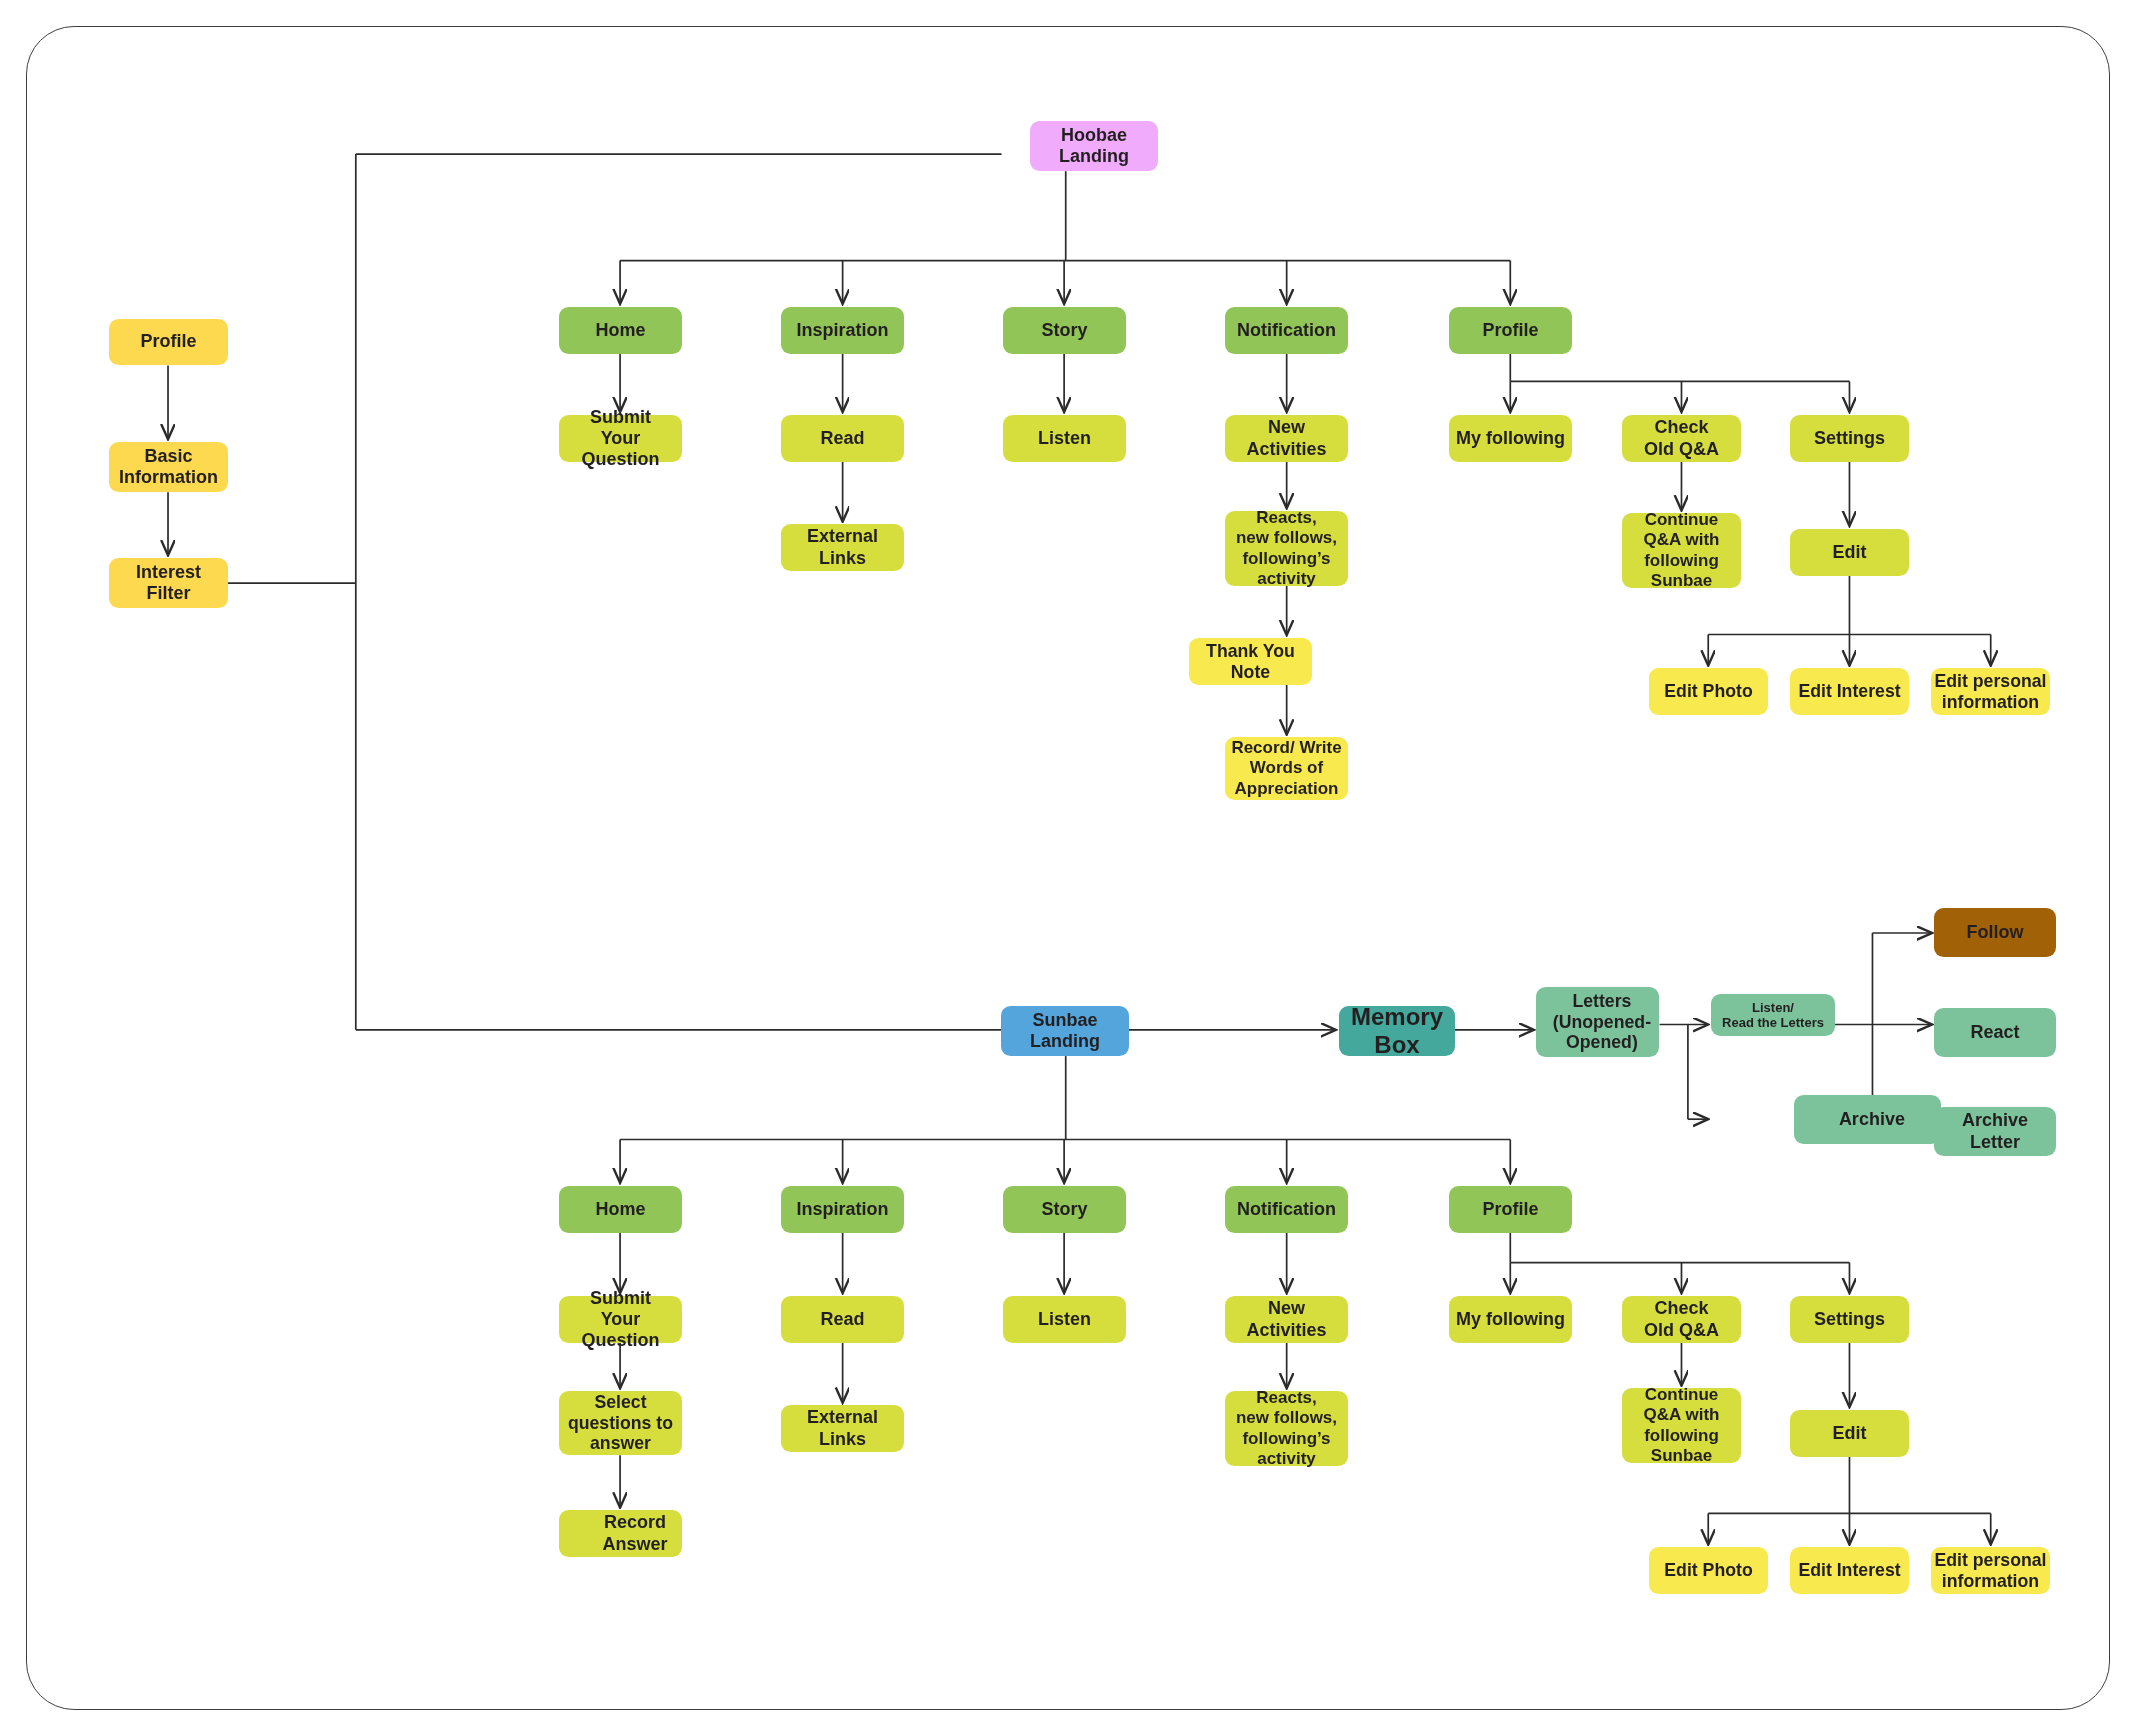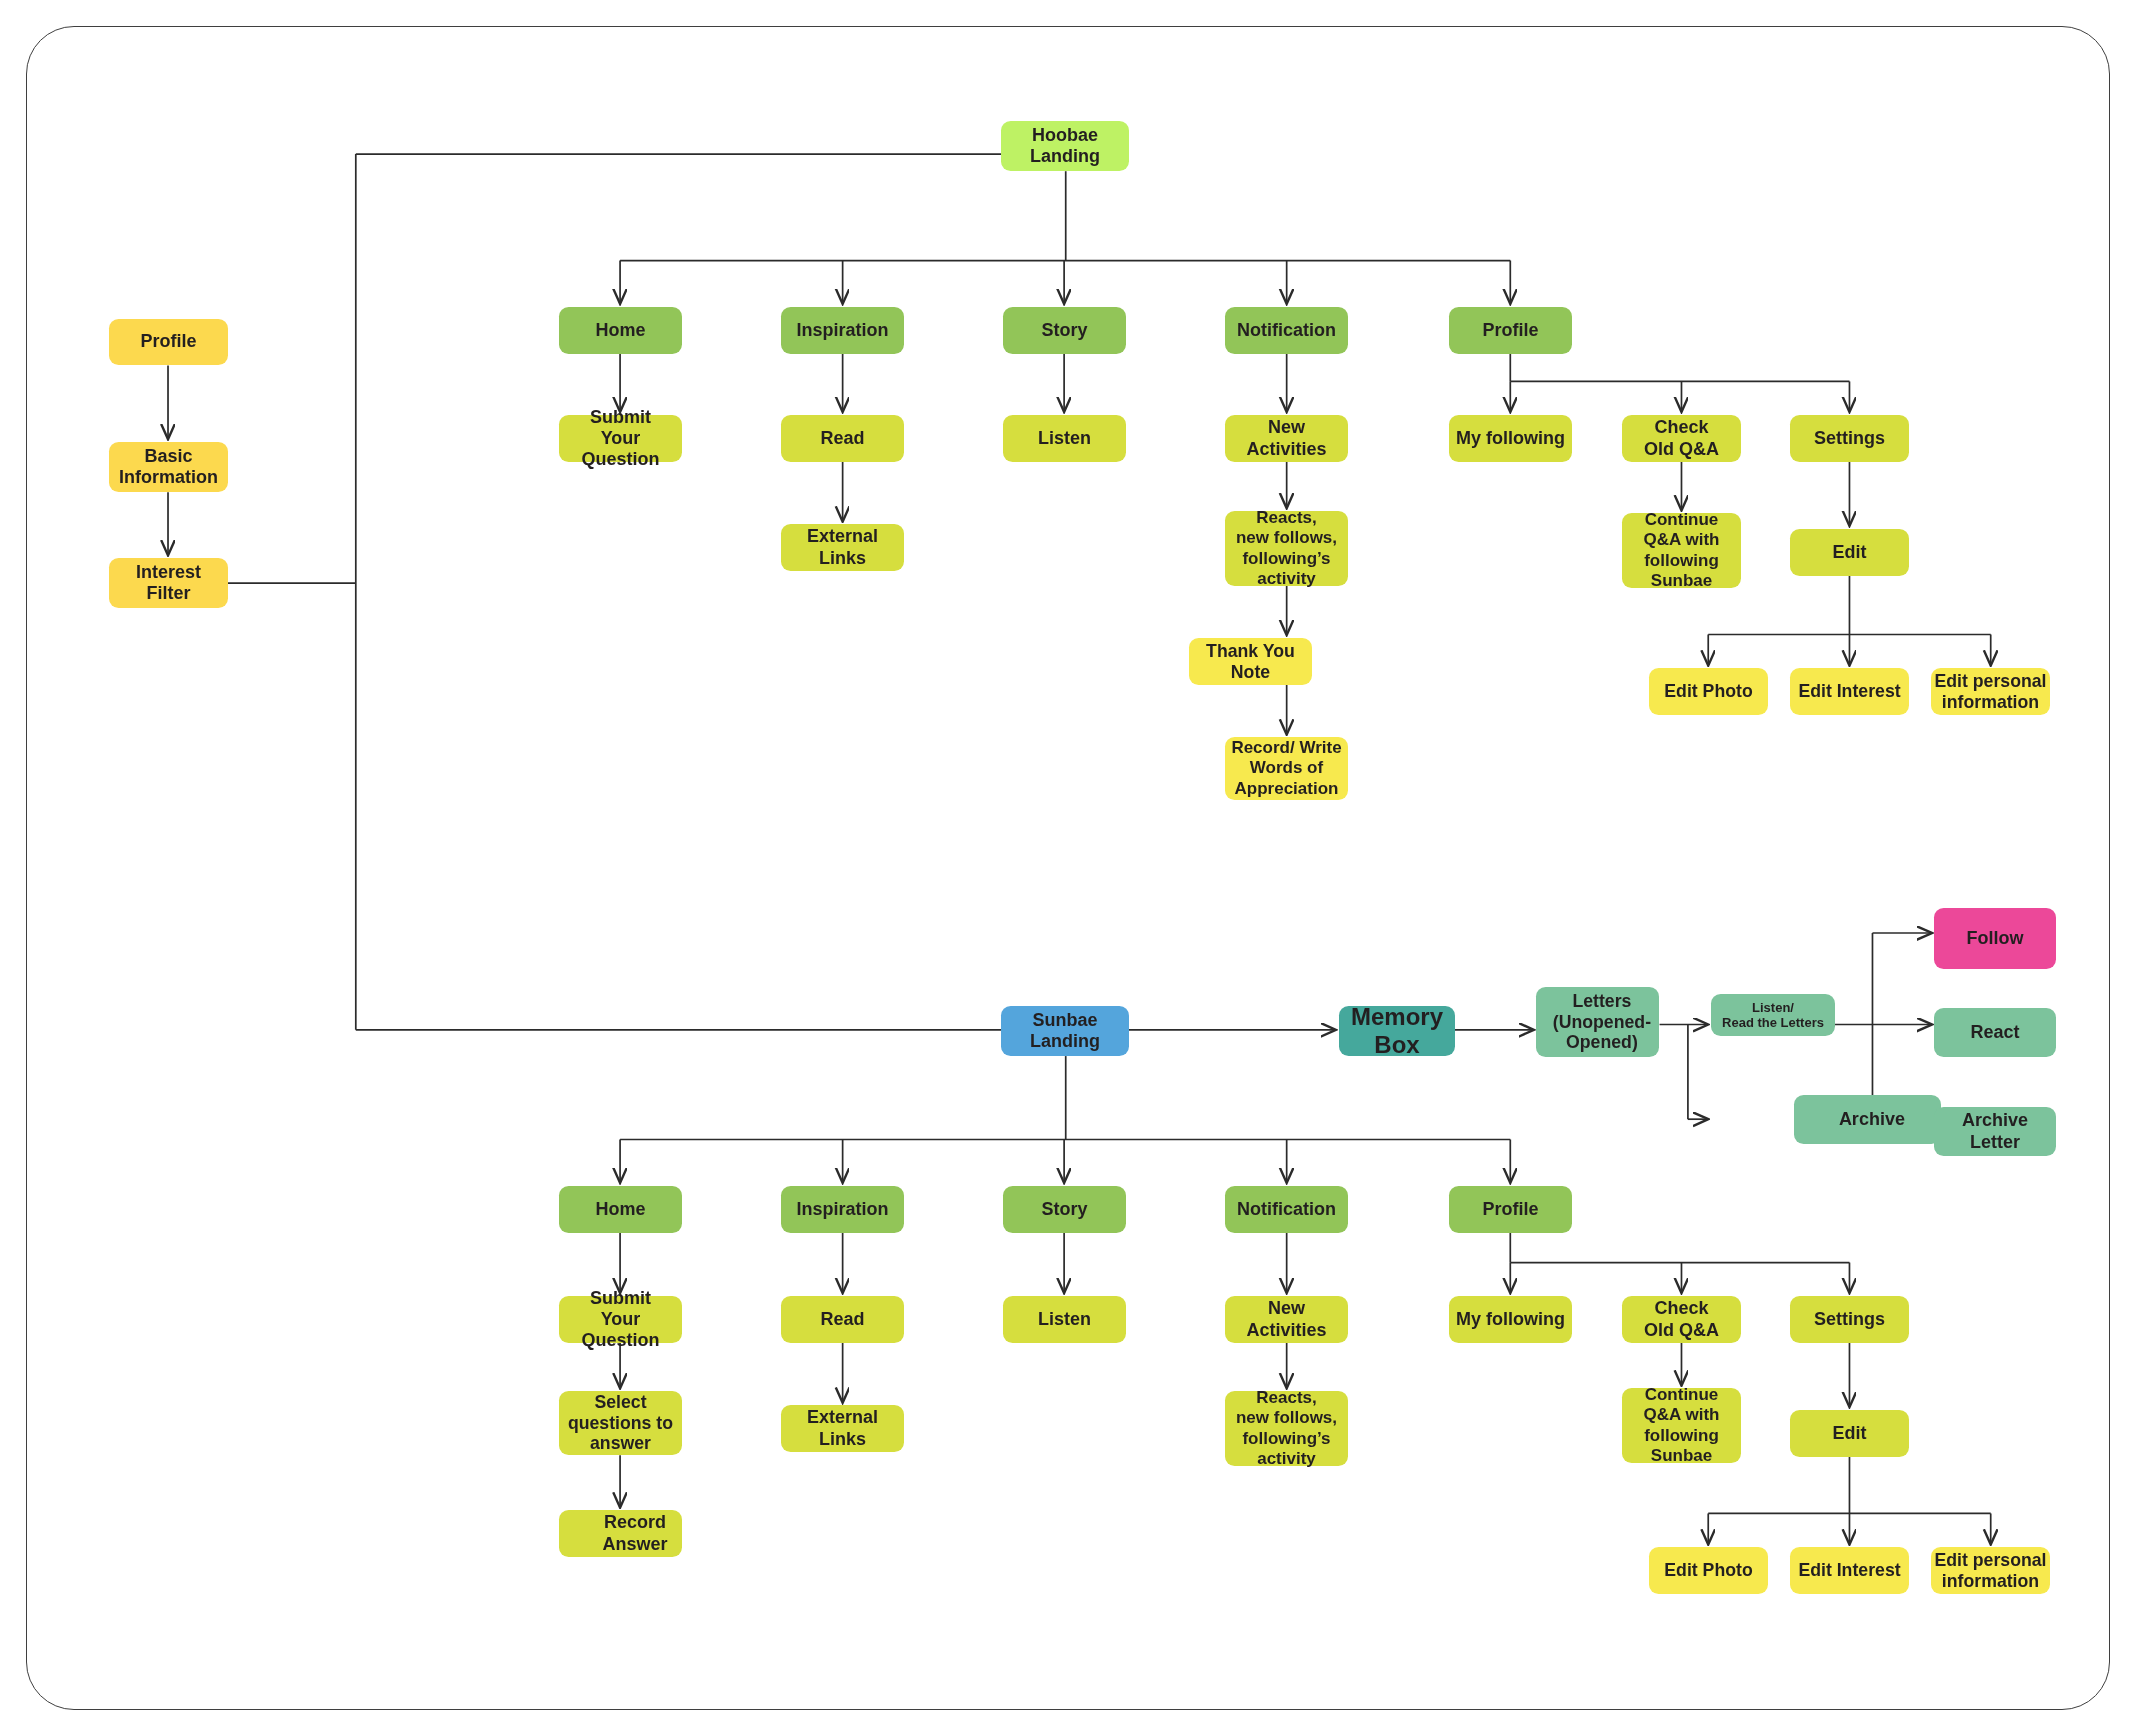--- a/index.html
+++ b/index.html
@@ -120,21 +120,21 @@
   <div class="node" style="left: 109px; top: 319px; width: 119px; height: 46px; background: rgb(252, 217, 78); font-size: 18px;">
       <span>Profile</span>
     </div>
   <div class="node" style="left: 109px; top: 442px; width: 119px; height: 50px; background: rgb(252, 217, 78); font-size: 18px;">
       <span>Basic<br>Information</span>
     </div>
   <div class="node" style="left: 109px; top: 558px; width: 119px; height: 50px; background: rgb(252, 217, 78); font-size: 18px;">
       <span>Interest<br>Filter</span>
     </div>
 
-  <div class="node" style="left: 1001px; top: 121px; width: 128px; height: 50px; background: #bef264; font-size: 18px;">
+  <div class="node" style="left: 1030px; top: 121px; width: 128px; height: 50px; background: #f0abfc; font-size: 18px;">
       <span>Hoobae<br>Landing</span>
     </div>
 
   <div class="node" style="left: 559px; top: 307px; width: 123px; height: 47px; background: rgb(146, 197, 88); font-size: 18px;">
       <span>Home</span>
     </div>
   <div class="node" style="left: 559px; top: 415px; width: 123px; height: 47px; background: rgb(214, 222, 62); font-size: 18px;">
       <span>Submit<br>Your Question</span>
     </div>
 
@@ -207,21 +207,21 @@
     </div>
   <div class="node" style="left: 1536px; top: 987px; width: 123px; height: 70px; background: rgb(124, 195, 156); font-size: 17.7px; padding-left: 12px;">
       <span>Letters<br>(Unopened-<br>Opened)</span>
     </div>
   <div class="node" style="left: 1711px; top: 994px; width: 124px; height: 42px; background: rgb(124, 195, 156); font-size: 13px;">
       <span>Listen/<br>Read the Letters</span>
     </div>
   <div class="node" style="left: 1794px; top: 1095px; width: 147px; height: 49px; background: rgb(124, 195, 156); font-size: 18px; padding-left: 12px;">
       <span>Archive</span>
     </div>
-  <div class="node" style="left: 1934px; top: 908px; width: 122px; height: 61px; background: #ec4899; font-size: 18px;">
+  <div class="node" style="left: 1934px; top: 908px; width: 122px; height: 49px; background: #a16207; font-size: 18px;">
       <span>Follow</span>
     </div>
   <div class="node" style="left: 1934px; top: 1008px; width: 122px; height: 49px; background: rgb(124, 195, 156); font-size: 18px;">
       <span>React</span>
     </div>
   <div class="node" style="left: 1934px; top: 1107px; width: 122px; height: 49px; background: rgb(124, 195, 156); font-size: 18px;">
       <span>Archive Letter</span>
     </div>
 
   <div class="node" style="left: 559px; top: 1186px; width: 123px; height: 47px; background: rgb(146, 197, 88); font-size: 18px;">

